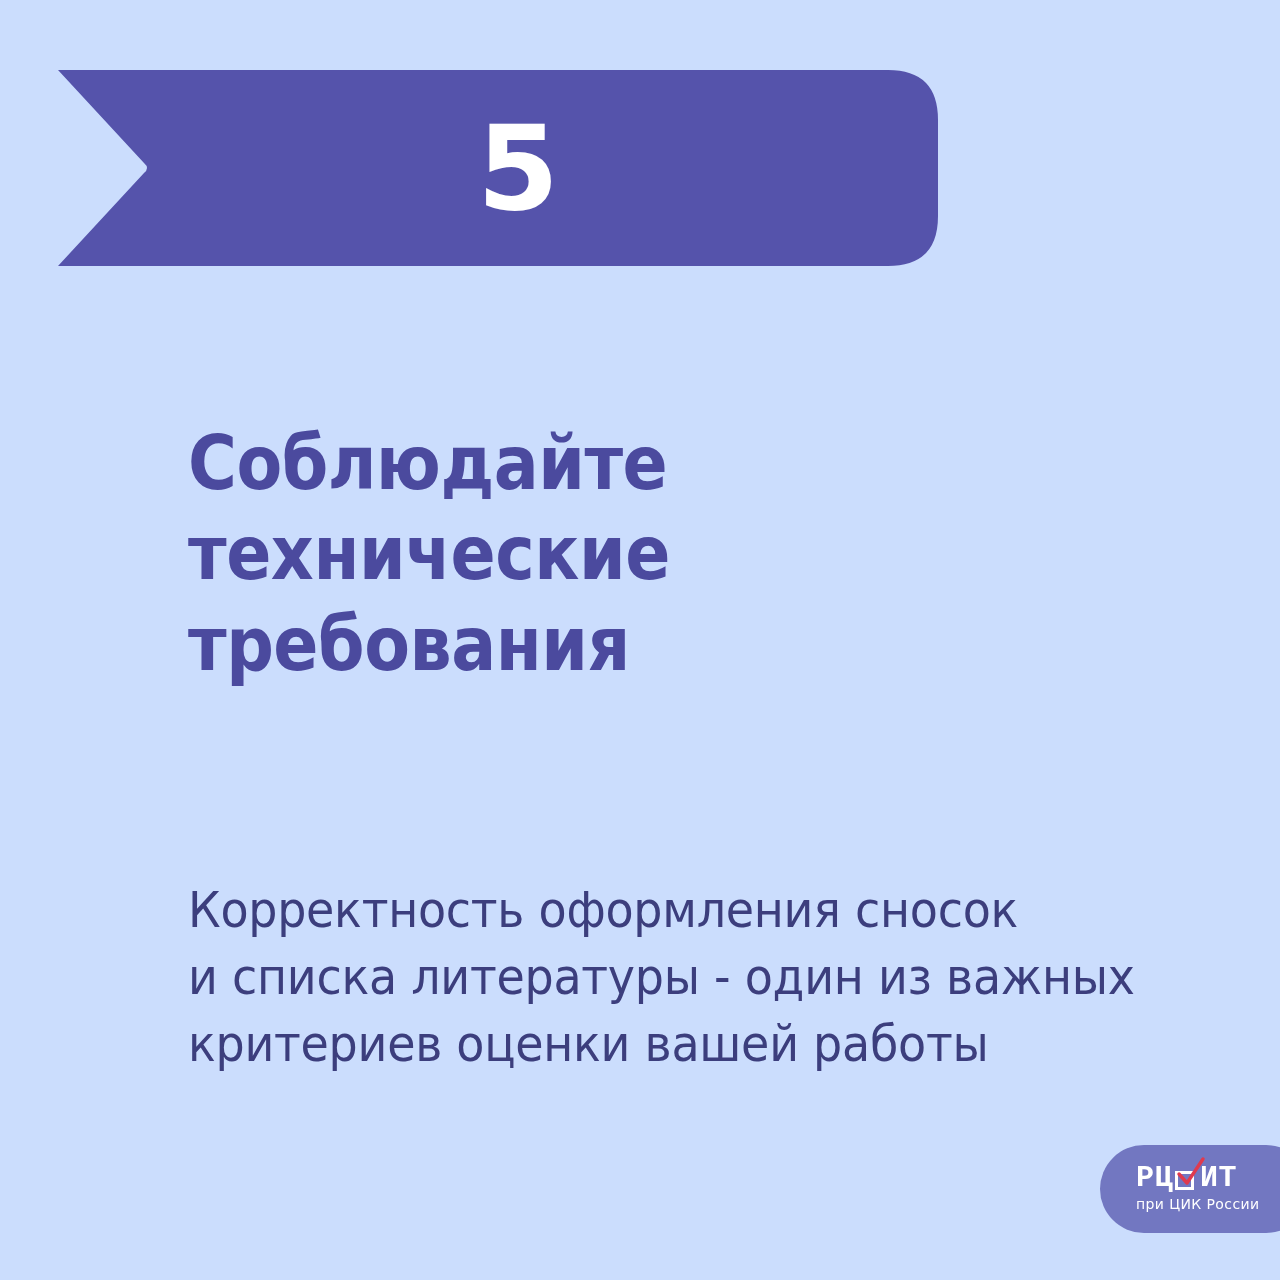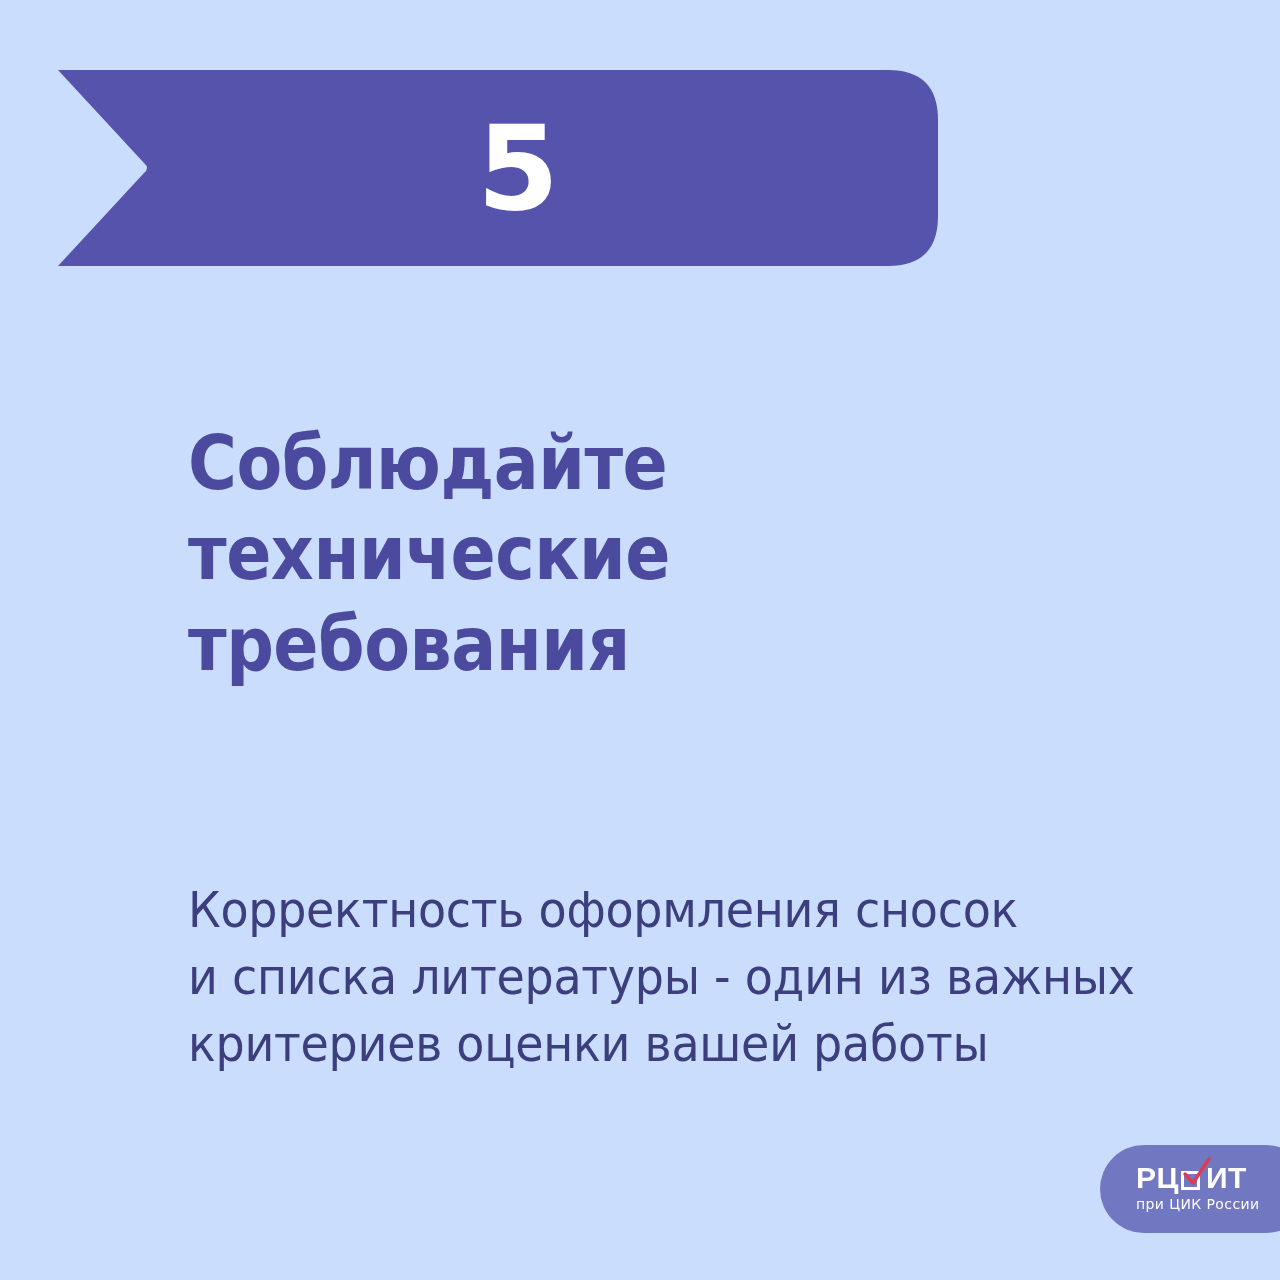--- a/index.html
+++ b/index.html
@@ -101,21 +101,21 @@
     padding: 14px 0 0 36px;
   }
   .logo-mark {
     position: relative;
     display: flex;
     align-items: flex-end;
     height: 34px;
   }
   .logo-word {
     color: #ffffff;
-    font-family: Liberation Sans, sans-serif;
+    font-family: Liberation Mono, monospace;
     font-weight: 700;
     font-size: 30px;
     line-height: 30px;
     letter-spacing: 0.5px;
   }
   .logo-box {
     position: relative;
     width: 23px;
     height: 23px;
     margin: 0 2px 2px 2px;

